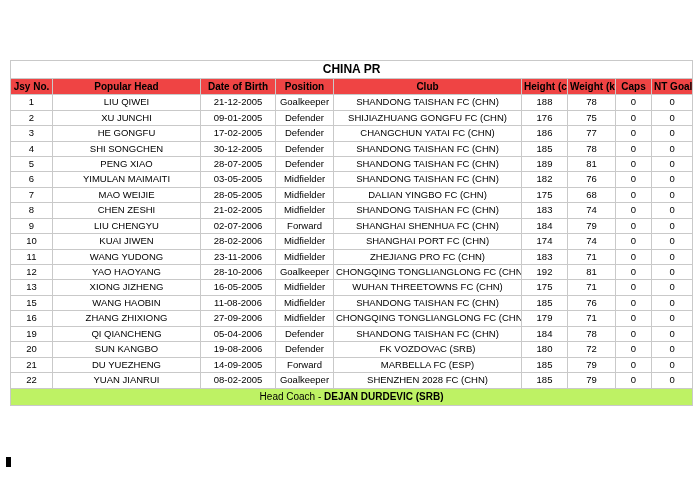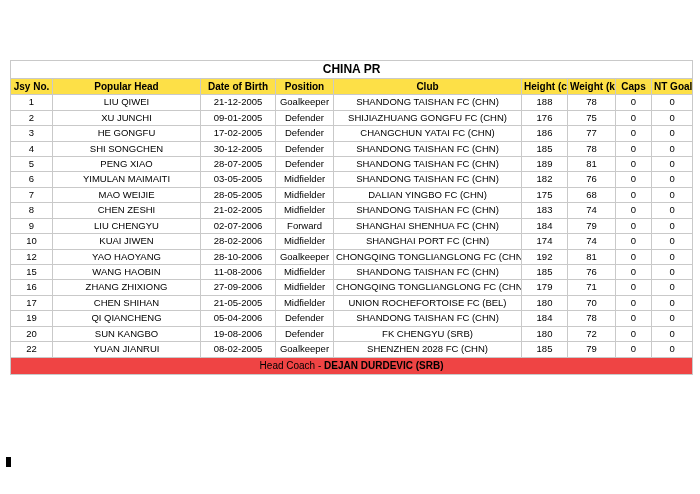--- a/index.html
+++ b/index.html
@@ -36,24 +36,24 @@
   tr.title-row th {
     font-weight: bold;
     font-size: 12px;
     height: 17px;
     background: #ffffff;
   }
   tr.header-row th {
     font-weight: bold;
     font-size: 10px;
     height: 16px;
-    background: #fde047;
+    background: #ef4444;
   }
   tr.footer-row td {
-    background: #ef4444;
+    background: #bef264;
     font-size: 10px;
     height: 17px;
   }
   tr.footer-row b { font-weight: bold; }
   .cursor-artifact {
     position: absolute;
     left: 6px;
     top: 457px;
     width: 5px;
     height: 10px;
@@ -197,31 +197,53 @@
           <td>KUAI JIWEN</td>
           <td>28-02-2006</td>
           <td>Midfielder</td>
           <td>SHANGHAI PORT FC (CHN)</td>
           <td>174</td>
           <td>74</td>
           <td>0</td>
           <td>0</td>
         </tr>
         <tr>
+          <td>11</td>
+          <td>WANG YUDONG</td>
+          <td>23-11-2006</td>
+          <td>Midfielder</td>
+          <td>ZHEJIANG PRO FC (CHN)</td>
+          <td>183</td>
+          <td>71</td>
+          <td>0</td>
+          <td>0</td>
+        </tr>
+        <tr>
           <td>12</td>
           <td>YAO HAOYANG</td>
           <td>28-10-2006</td>
           <td>Goalkeeper</td>
           <td>CHONGQING TONGLIANGLONG FC (CHN)</td>
           <td>192</td>
           <td>81</td>
           <td>0</td>
           <td>0</td>
         </tr>
         <tr>
+          <td>13</td>
+          <td>XIONG JIZHENG</td>
+          <td>16-05-2005</td>
+          <td>Midfielder</td>
+          <td>WUHAN THREETOWNS FC (CHN)</td>
+          <td>175</td>
+          <td>71</td>
+          <td>0</td>
+          <td>0</td>
+        </tr>
+        <tr>
           <td>15</td>
           <td>WANG HAOBIN</td>
           <td>11-08-2006</td>
           <td>Midfielder</td>
           <td>SHANDONG TAISHAN FC (CHN)</td>
           <td>185</td>
           <td>76</td>
           <td>0</td>
           <td>0</td>
         </tr>
@@ -230,49 +252,49 @@
           <td>ZHANG ZHIXIONG</td>
           <td>27-09-2006</td>
           <td>Midfielder</td>
           <td>CHONGQING TONGLIANGLONG FC (CHN)</td>
           <td>179</td>
           <td>71</td>
           <td>0</td>
           <td>0</td>
         </tr>
         <tr>
-          <td>17</td>
-          <td>CHEN SHIHAN</td>
-          <td>21-05-2005</td>
-          <td>Midfielder</td>
-          <td>UNION ROCHEFORTOISE FC (BEL)</td>
-          <td>180</td>
-          <td>70</td>
-          <td>0</td>
-          <td>0</td>
-        </tr>
-        <tr>
           <td>19</td>
           <td>QI QIANCHENG</td>
           <td>05-04-2006</td>
           <td>Defender</td>
           <td>SHANDONG TAISHAN FC (CHN)</td>
           <td>184</td>
           <td>78</td>
           <td>0</td>
           <td>0</td>
         </tr>
         <tr>
           <td>20</td>
           <td>SUN KANGBO</td>
           <td>19-08-2006</td>
           <td>Defender</td>
-          <td>FK CHENGYU (SRB)</td>
+          <td>FK VOZDOVAC (SRB)</td>
           <td>180</td>
           <td>72</td>
+          <td>0</td>
+          <td>0</td>
+        </tr>
+        <tr>
+          <td>21</td>
+          <td>DU YUEZHENG</td>
+          <td>14-09-2005</td>
+          <td>Forward</td>
+          <td>MARBELLA FC (ESP)</td>
+          <td>185</td>
+          <td>79</td>
           <td>0</td>
           <td>0</td>
         </tr>
         <tr>
           <td>22</td>
           <td>YUAN JIANRUI</td>
           <td>08-02-2005</td>
           <td>Goalkeeper</td>
           <td>SHENZHEN 2028 FC (CHN)</td>
           <td>185</td>

